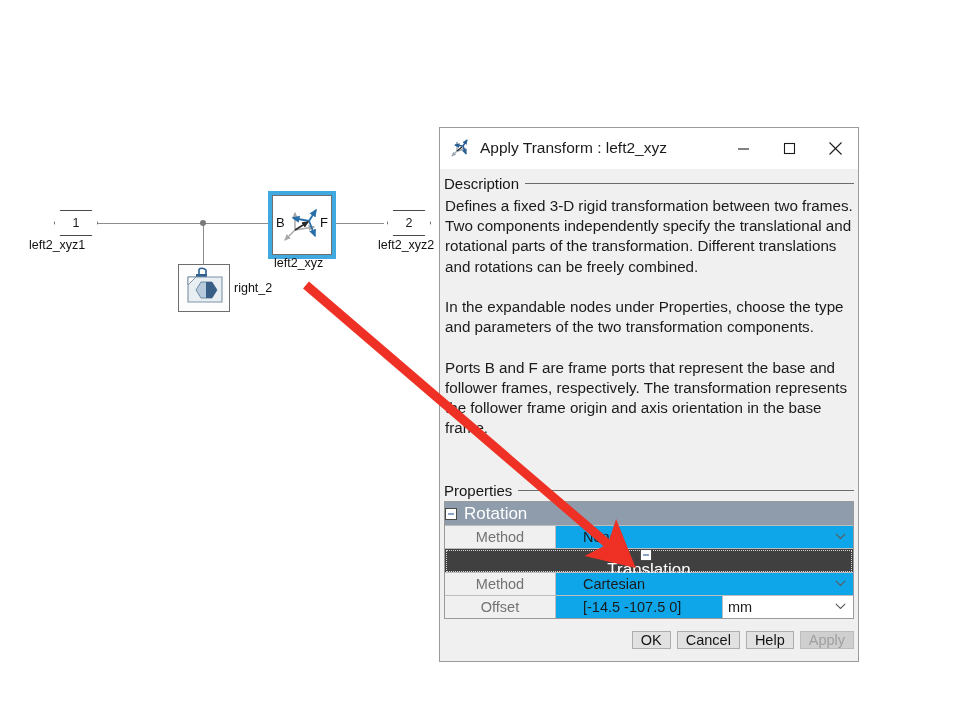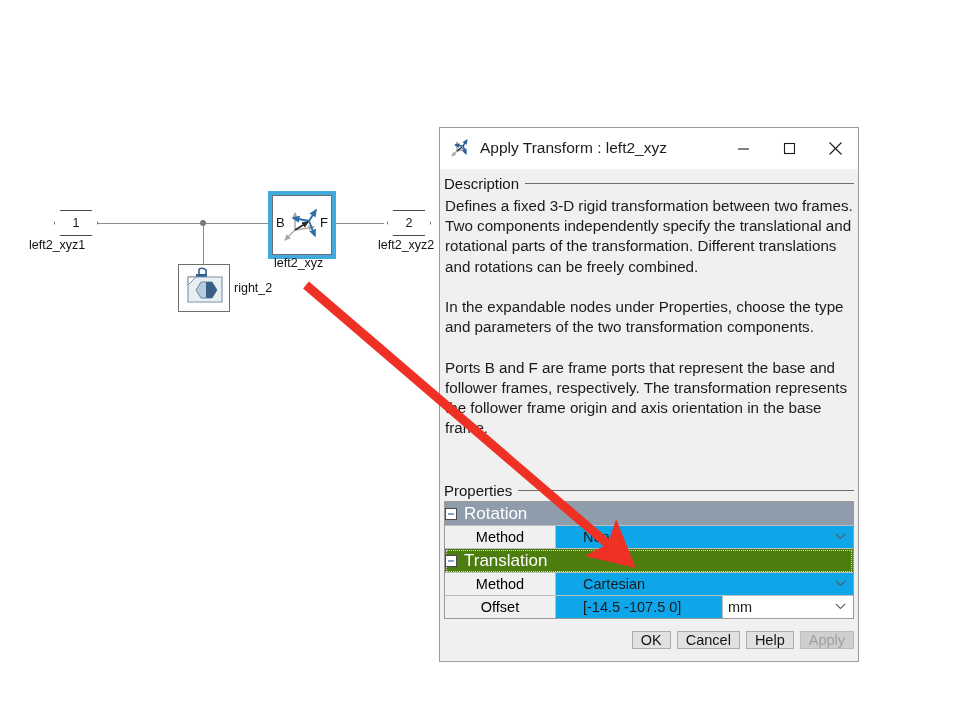--- a/index.html
+++ b/index.html
@@ -212,23 +212,24 @@
   
   .group-row {
     align-items: center;
     padding-left: 0;
     font-size: 17px;
     color: #ffffff;
     height: 23px;
   }
   .group-row.rotation { background: #8e9cab; }
   .group-row.translation {
-    background: #4d7c0f;
+    background: #404040;
     outline: 1px dotted #d9d9d9;
     outline-offset: -2px;
+    flex-direction: column;
   }
   .expander {
     width: 12px; height: 12px;
     box-sizing: border-box;
     border: 1px solid #4a4a4a;
     background: #ffffff;
     margin-right: 7px;
     position: relative;
     flex: 0 0 auto;
   }
@@ -245,21 +246,21 @@
   
   .cell-label {
     width: 110px;
     flex: 0 0 110px;
     background: #f0f0f0;
     border-right: 1px solid #bdbdbd;
     display: flex;
     align-items: center;
     justify-content: center;
     font-size: 14.5px;
-    color: #000000;
+    color: #737373;
   }
   .cell-value {
     flex: 1 1 auto;
     background: #0ea5e9;
     display: flex;
     align-items: center;
     position: relative;
     min-width: 0;
     padding-left: 22px;
   }

